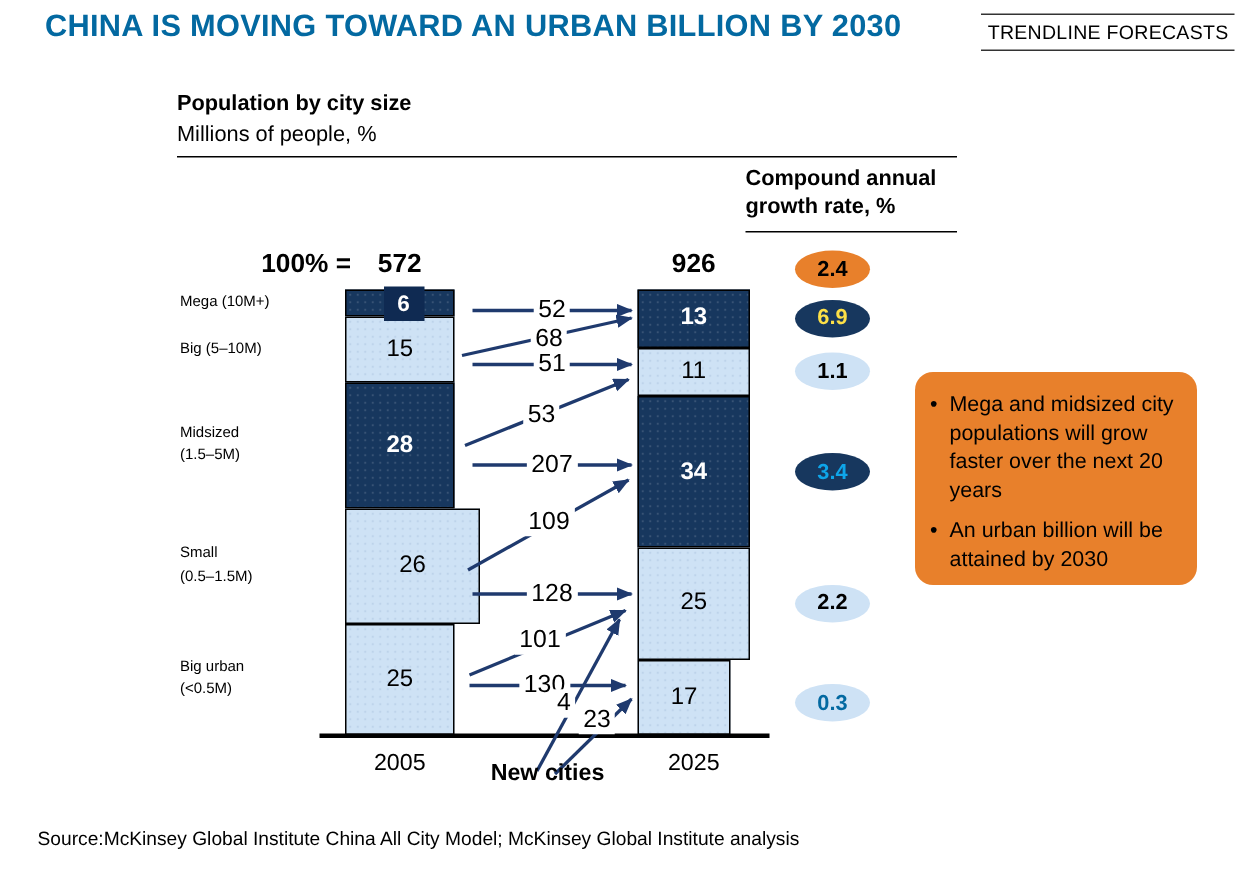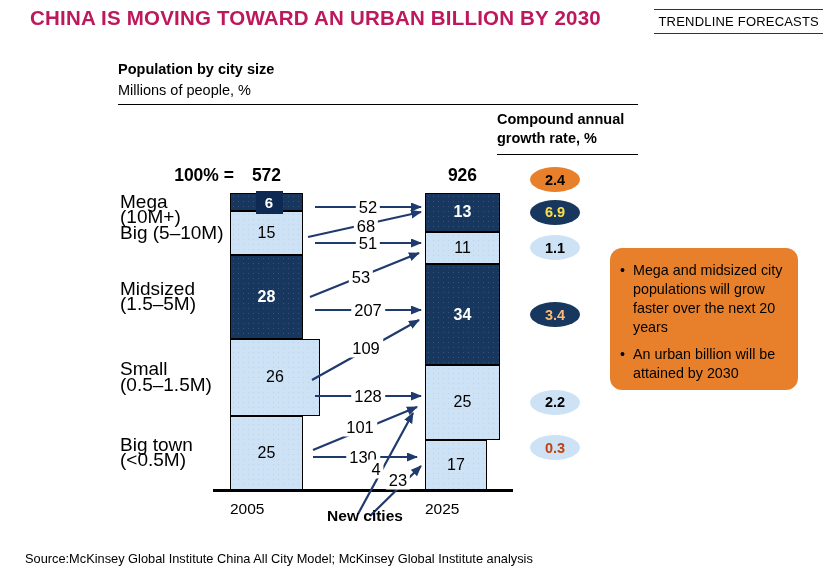--- a/index.html
+++ b/index.html
@@ -1,41 +1,41 @@
 <!DOCTYPE html>
 <html><head>
 <meta charset="utf-8">
 <style>
   html,body{margin:0;padding:0;background:#fff;}
   .slide{position:relative;width:826px;height:580px;background:#ffffff;overflow:hidden;
          font-family:"Liberation Sans", sans-serif;color:#000;}
   .abs{position:absolute;}
-  .slide-title{left:30px;top:6px;font-size:20.5px;font-weight:bold;color:#be185d;letter-spacing:0.2px;white-space:nowrap;}
+  .slide-title{left:30px;top:6px;font-size:20.5px;font-weight:bold;color:#0369a1;letter-spacing:0.2px;white-space:nowrap;}
   .tag-box{right:3px;top:9px;border-top:1.5px solid #333;border-bottom:1.5px solid #333;
            padding:4px 4px;font-size:13px;color:#000;letter-spacing:0.2px;}
   .chart-title{left:118px;top:61px;font-size:14.5px;font-weight:bold;}
   .chart-subtitle{left:118px;top:82px;font-size:14.5px;}
   .rule{height:0;border-top:1.5px solid #000;}
   .rule1{left:118px;top:104px;width:520px;}
   .rule2{left:497px;top:154px;width:141px;}
   .cagr-label{left:497px;top:110px;width:146px;font-size:14.5px;font-weight:bold;line-height:19px;}
   .unit-label{left:138px;top:165px;width:96px;text-align:right;font-size:17.5px;font-weight:bold;}
   .bar-total{top:165px;text-align:center;font-size:17.5px;font-weight:bold;}
   .seg{position:absolute;box-sizing:border-box;border:1.2px solid #000;display:flex;align-items:center;justify-content:center;}
   .seg-dark{background-color:#17375E;background-image:radial-gradient(rgba(255,255,255,.14) .8px, transparent 1px);background-size:5px 5px;}
   .seg-light{background-color:#CEE2F5;background-image:radial-gradient(rgba(40,80,140,.10) .8px, transparent 1px);background-size:5px 5px;}
   .seg-val-dark{color:#fff;font-weight:bold;font-size:16px;}
   .seg-val-light{color:#000;font-size:16px;}
   .mega-badge{position:absolute;background:#0F2A52;display:flex;align-items:center;justify-content:center;
               color:#fff;font-weight:bold;font-size:15px;z-index:3;}
-  .cat-label{position:absolute;left:120px;width:112px;font-size:19px;line-height:15.5px;}
+  .cat-label{position:absolute;left:120px;width:112px;font-size:10px;line-height:15.5px;}
   .oval{position:absolute;border-radius:50%;display:flex;align-items:center;justify-content:center;
         font-size:14.5px;font-weight:bold;z-index:2;}
   .baseline{left:213px;top:489px;width:300px;height:3px;background:#000;}
-  .year-label{top:500px;text-align:left;font-size:15.5px;}
+  .year-label{top:500px;text-align:center;font-size:15.5px;}
   .newcities-label{left:318px;top:507px;width:94px;text-align:center;font-size:15.5px;font-weight:bold;z-index:7;}
   .flow-svg{left:0;top:0;z-index:5;pointer-events:none;}
   .flow-label{position:absolute;transform:translate(-50%,-50%);background:#fff;padding:0 3px;
               font-size:16.5px;z-index:6;white-space:nowrap;}
   .callout{left:610px;top:248px;width:188px;height:142px;background:#E8802B;border-radius:12px;
            box-sizing:border-box;padding:13px 10px 0 10px;z-index:4;}
   .bullet-row{display:flex;margin-bottom:8px;}
   .bullet-dot{width:13px;flex:none;font-size:14.3px;line-height:19px;}
   .bullet-text{font-size:14.3px;line-height:19px;color:#000;}
   .source-line{left:25px;top:551px;font-size:12.8px;}
@@ -97,29 +97,29 @@
       </div>
       <div class="cat-label" style="top: 280.95px;">
         <div>Midsized</div>
         <div>(1.5–5M)</div>
       </div>
       <div class="cat-label" style="top: 361.14px;">
         <div>Small</div>
         <div>(0.5–1.5M)</div>
       </div>
       <div class="cat-label" style="top: 436.875px;">
-        <div>Big town</div>
+        <div>Big urban</div>
         <div>(&lt;0.5M)</div>
       </div>
       <div class="oval" style="left: 530px; width: 50px; height: 25px; top: 167px; background: rgb(232, 128, 43); color: rgb(0, 0, 0);">2.4</div>
       <div class="oval" style="left: 530px; width: 50px; height: 25px; top: 199.805px; background: rgb(23, 55, 94); color: #fde047;">6.9</div>
       <div class="oval" style="left: 530px; width: 50px; height: 25px; top: 235.445px; background: rgb(206, 226, 245); color: rgb(0, 0, 0);">1.1</div>
-      <div class="oval" style="left: 530px; width: 50px; height: 25px; top: 302.27px; background: rgb(23, 55, 94); color: #fdba74;">3.4</div>
+      <div class="oval" style="left: 530px; width: 50px; height: 25px; top: 302.27px; background: rgb(23, 55, 94); color: #0ea5e9;">3.4</div>
       <div class="oval" style="left: 530px; width: 50px; height: 25px; top: 389.885px; background: rgb(206, 226, 245); color: rgb(0, 0, 0);">2.2</div>
-      <div class="oval" style="left: 530px; width: 50px; height: 25px; top: 435px; background: rgb(206, 226, 245); color: #c2410c;">0.3</div>
+      <div class="oval" style="left: 530px; width: 50px; height: 25px; top: 456px; background: rgb(206, 226, 245); color: #0369a1;">0.3</div>
       <div class="abs baseline"></div>
       <div class="abs newcities-label">New cities</div>
       <svg width="826" height="580" class="abs flow-svg">
         <defs>
           <marker id="ah" markerUnits="userSpaceOnUse" markerWidth="12" markerHeight="11" refX="10" refY="4.5" orient="auto">
             <path d="M0,0 L11,4.5 L0,9 Z" fill="#1F3A6E"></path>
           </marker>
         </defs>
         <line x1="315" y1="207" x2="421" y2="207" stroke="#1F3A6E" stroke-width="2.2" marker-end="url(#ah)"></line>
         <line x1="308" y1="237" x2="421" y2="212" stroke="#1F3A6E" stroke-width="2.2" marker-end="url(#ah)"></line>

